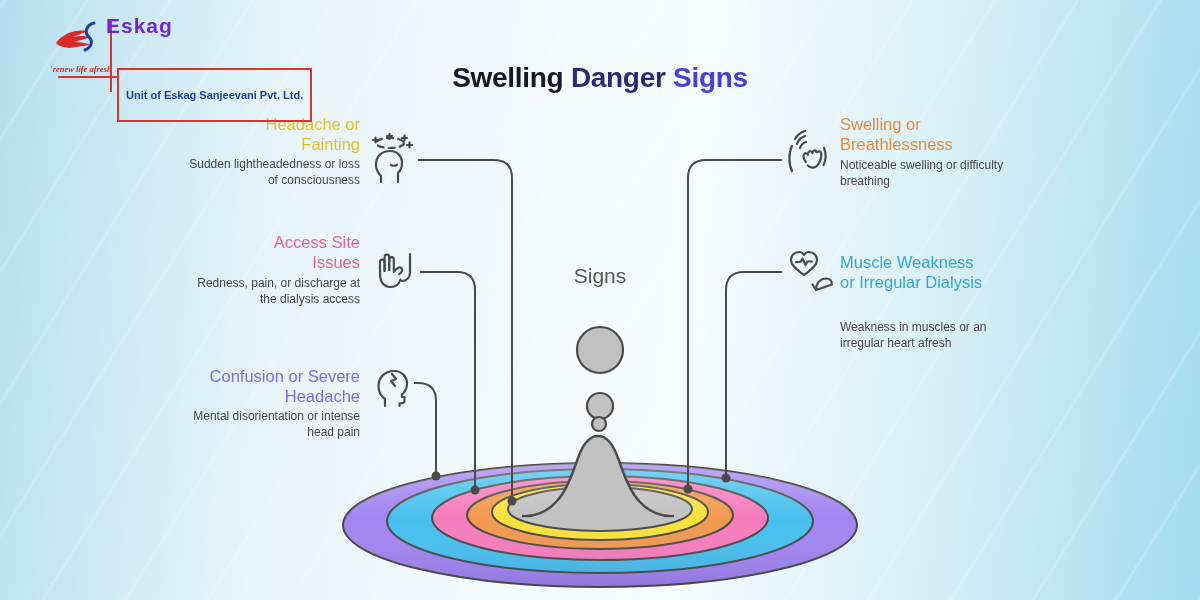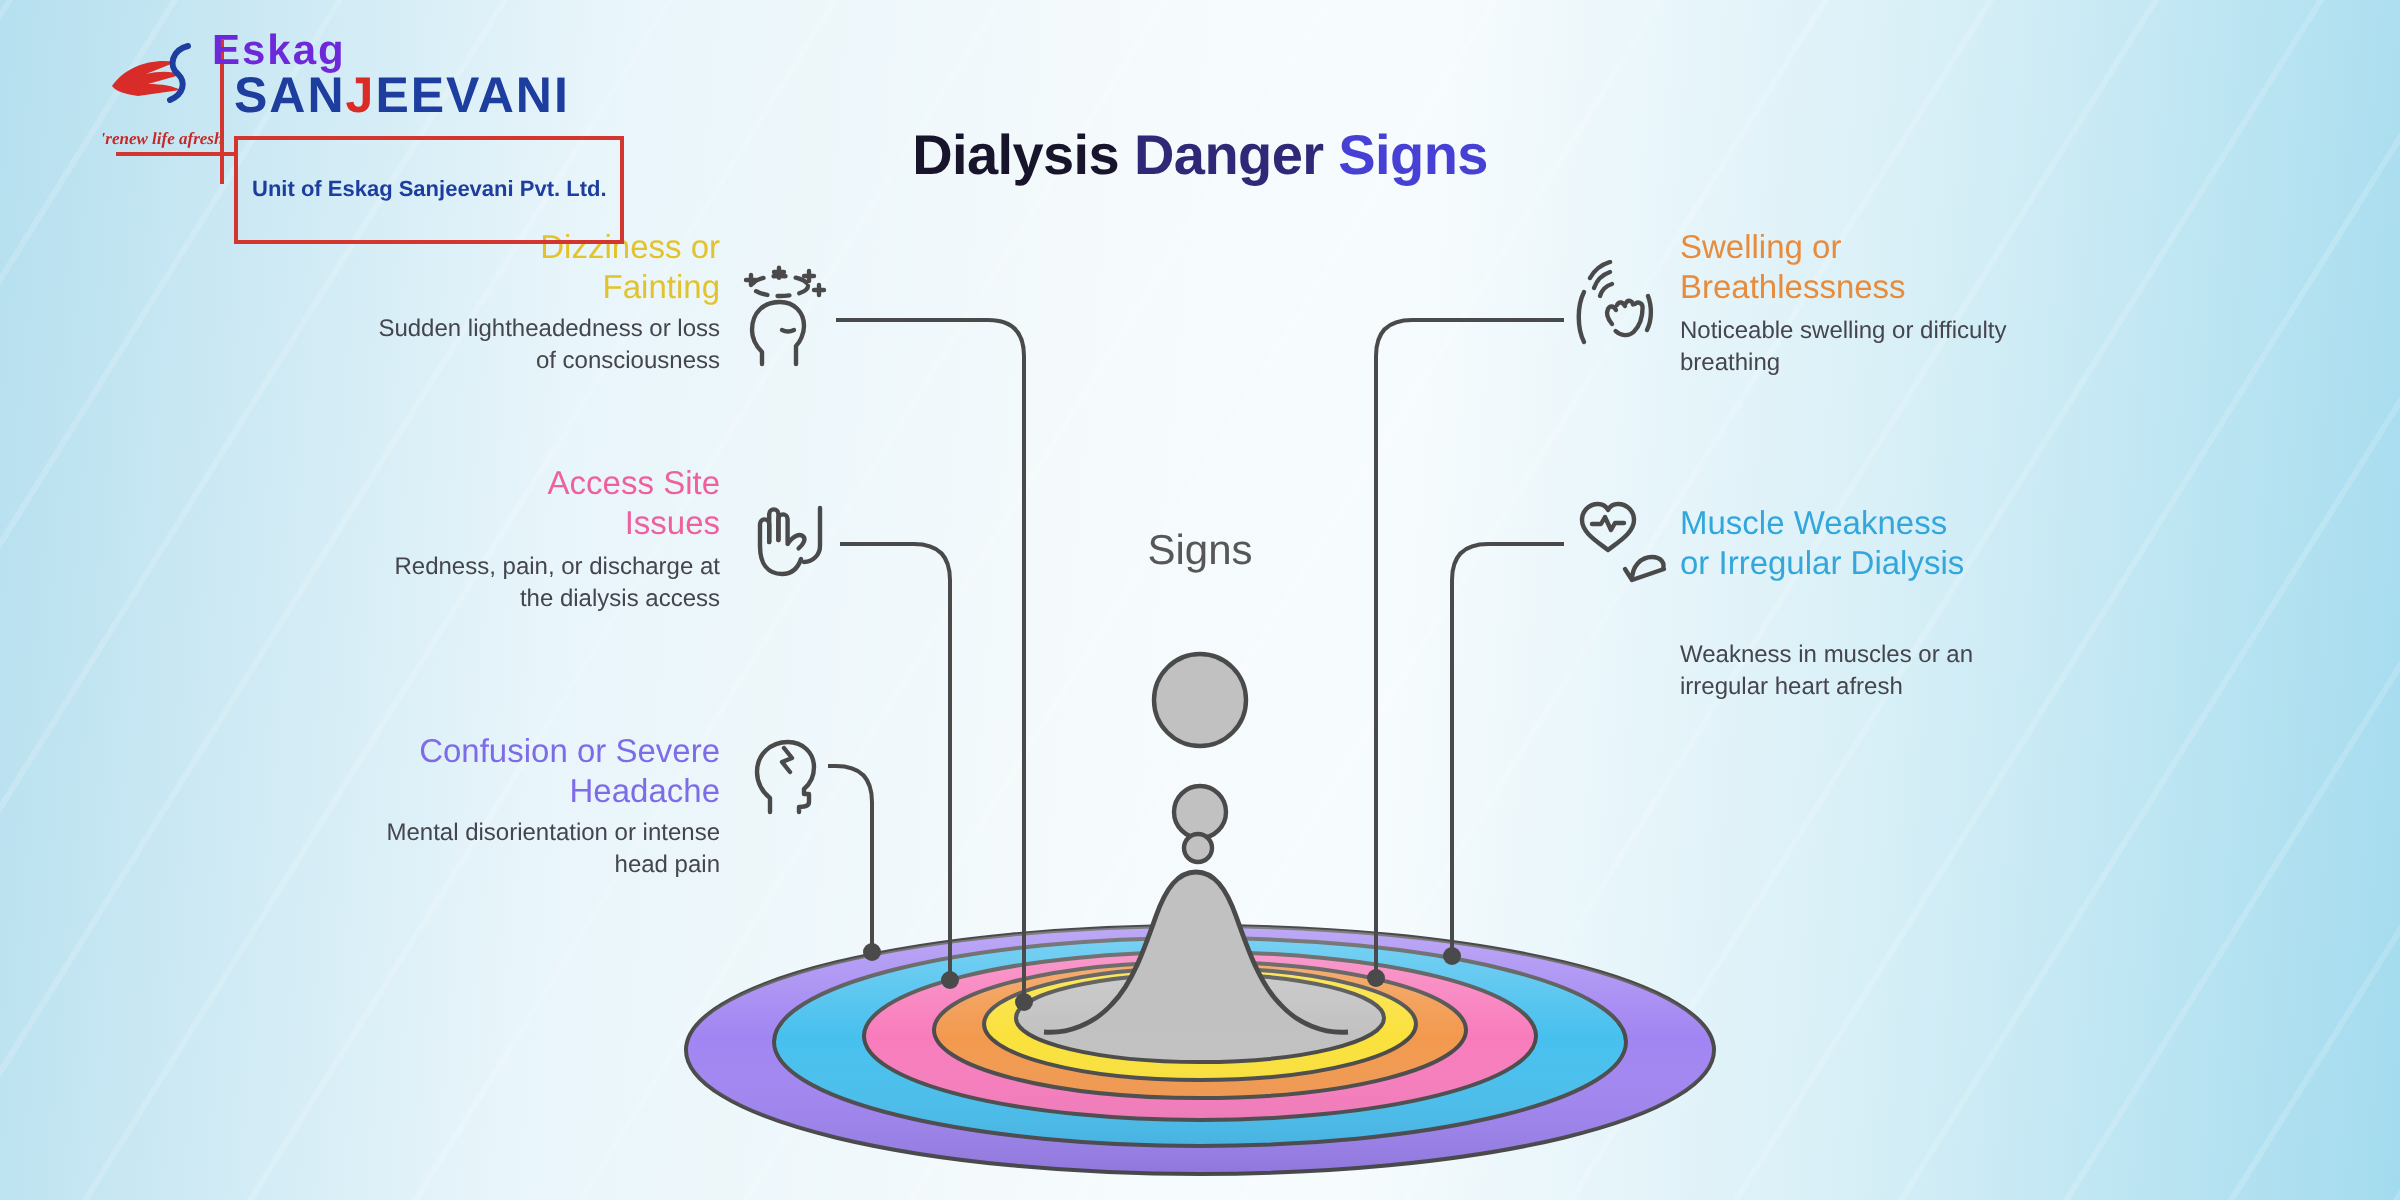--- a/index.html
+++ b/index.html
@@ -67,26 +67,25 @@
 
 <div class="abs logo">
   <svg class="abs" style="left:2px;top:6px;" width="56" height="42" viewBox="0 0 56 42">
     <path d="M2,23 C9,13 22,9 34,11 L19,17 C26,15.5 32,15.5 36,17.5 L20,22 C27,22 33,23 36,25 L15,28 C9,27 4,26 2,23 Z" fill="#d92b27" stroke="none"></path>
     <path d="M40,3 C32,5 30,13 35,17 C39,21 38,27 31,30" fill="none" stroke="#1d3e9e" stroke-width="3" stroke-linecap="round"></path>
   </svg>
   <div class="abs tagline">'renew life afresh</div>
   <div class="abs vline"></div>
   <div class="abs hline"></div>
   <div class="abs brand-top">Eskag</div>
-  <div class="abs brand-main"><span>SAN</span><span class="red-letter">J</span><span>EEVANI</span></div>
   <div class="abs unit-box">Unit of Eskag Sanjeevani Pvt. Ltd.</div>
 </div>
 
 <div class="abs main-title">
-  <span style="color: rgb(23, 20, 43);">Dialysis</span>
+  <span style="color: rgb(23, 20, 43);">Swelling</span>
   <span style="color: rgb(46, 40, 118); margin-top: 24px;">Danger</span>
   <span style="color: rgb(71, 64, 212);">Signs</span>
 </div>
 
 <svg id="scene" class="abs" width="1200" height="600" viewBox="0 0 1200 600">
   <defs>
     <linearGradient id="shade" x1="0" y1="0" x2="0" y2="1">
       <stop offset="0" stop-color="#ffffff" stop-opacity="0.30"></stop>
       <stop offset="0.45" stop-color="#ffffff" stop-opacity="0"></stop>
       <stop offset="1" stop-color="#2b2b60" stop-opacity="0.16"></stop>
@@ -124,21 +123,21 @@
     <circle cx="436" cy="476" r="4.5"></circle>
     <circle cx="688" cy="489" r="4.5"></circle>
     <circle cx="726" cy="478" r="4.5"></circle>
   </g>
 </svg>
 
 <div class="abs center-label">
   <div>Signs</div>
 </div>
 
-<div class="abs item-title t-right" id="item0-title" style="color: rgb(227, 195, 43);">Dizziness or Fainting</div>
+<div class="abs item-title t-right" id="item0-title" style="color: rgb(227, 195, 43);">Headache or Fainting</div>
 <div class="abs item-desc  t-right" id="item0-desc">Sudden lightheadedness or loss of consciousness</div>
 
 <div class="abs item-title t-right" id="item1-title" style="color: rgb(238, 96, 158);">Access Site Issues</div>
 <div class="abs item-desc  t-right" id="item1-desc">Redness, pain, or discharge at the dialysis access</div>
 
 <div class="abs item-title t-right" id="item2-title" style="color: rgb(126, 107, 232);">Confusion or Severe Headache</div>
 <div class="abs item-desc  t-right" id="item2-desc">Mental disorientation or intense head pain</div>
 
 <div class="abs item-title" id="item3-title" style="color: rgb(231, 139, 61);">Swelling or Breathlessness</div>
 <div class="abs item-desc" id="item3-desc">Noticeable swelling or difficulty breathing</div>

